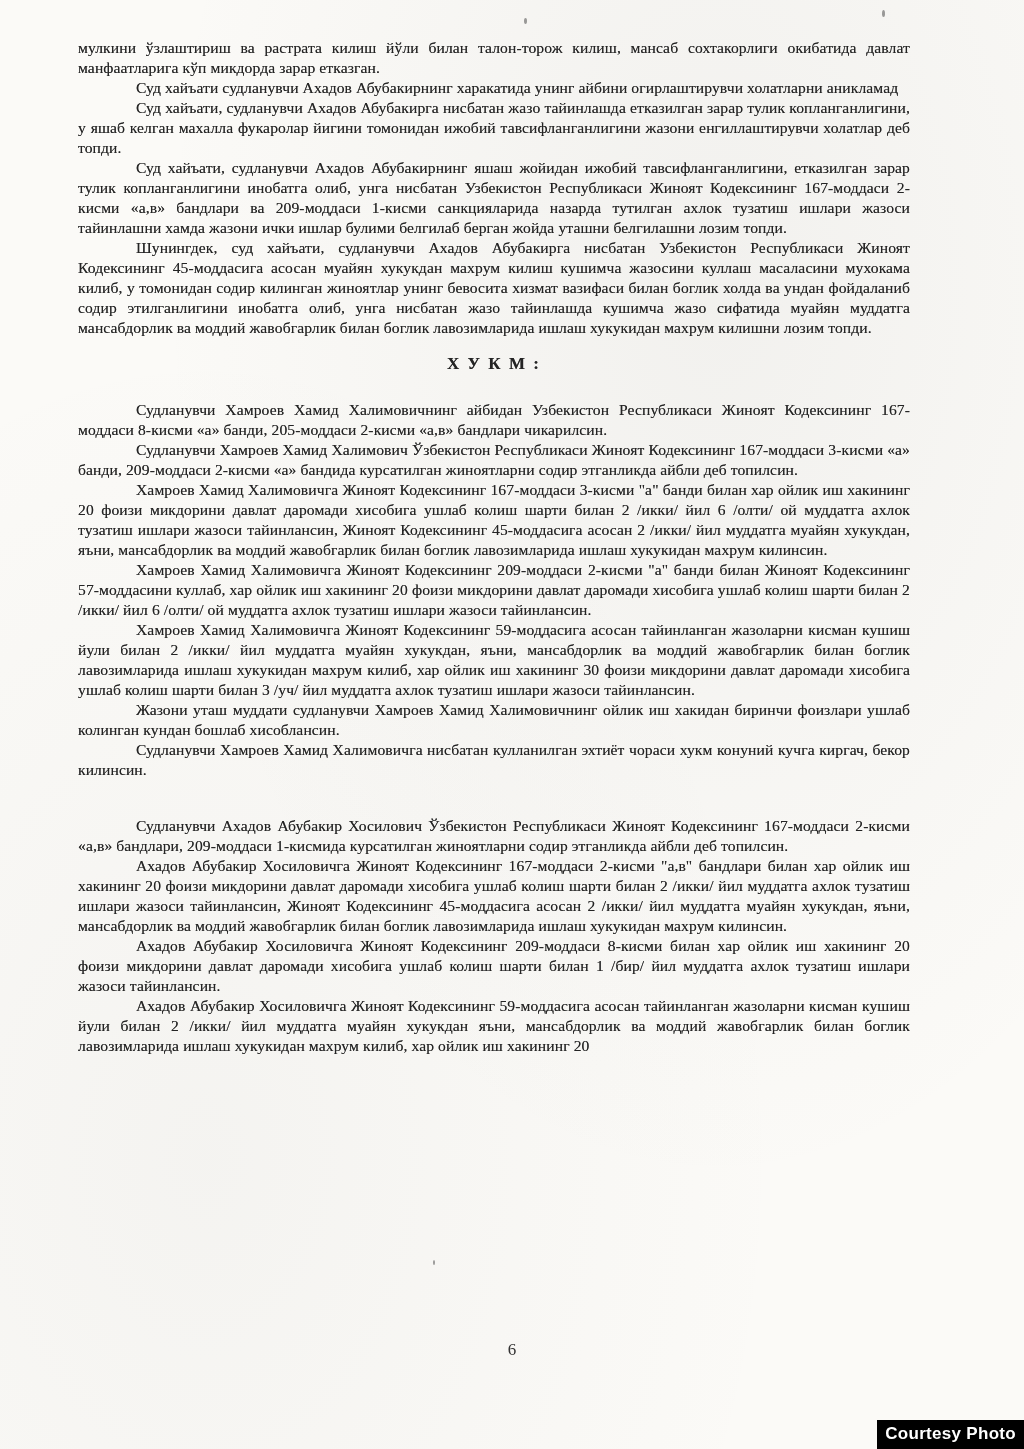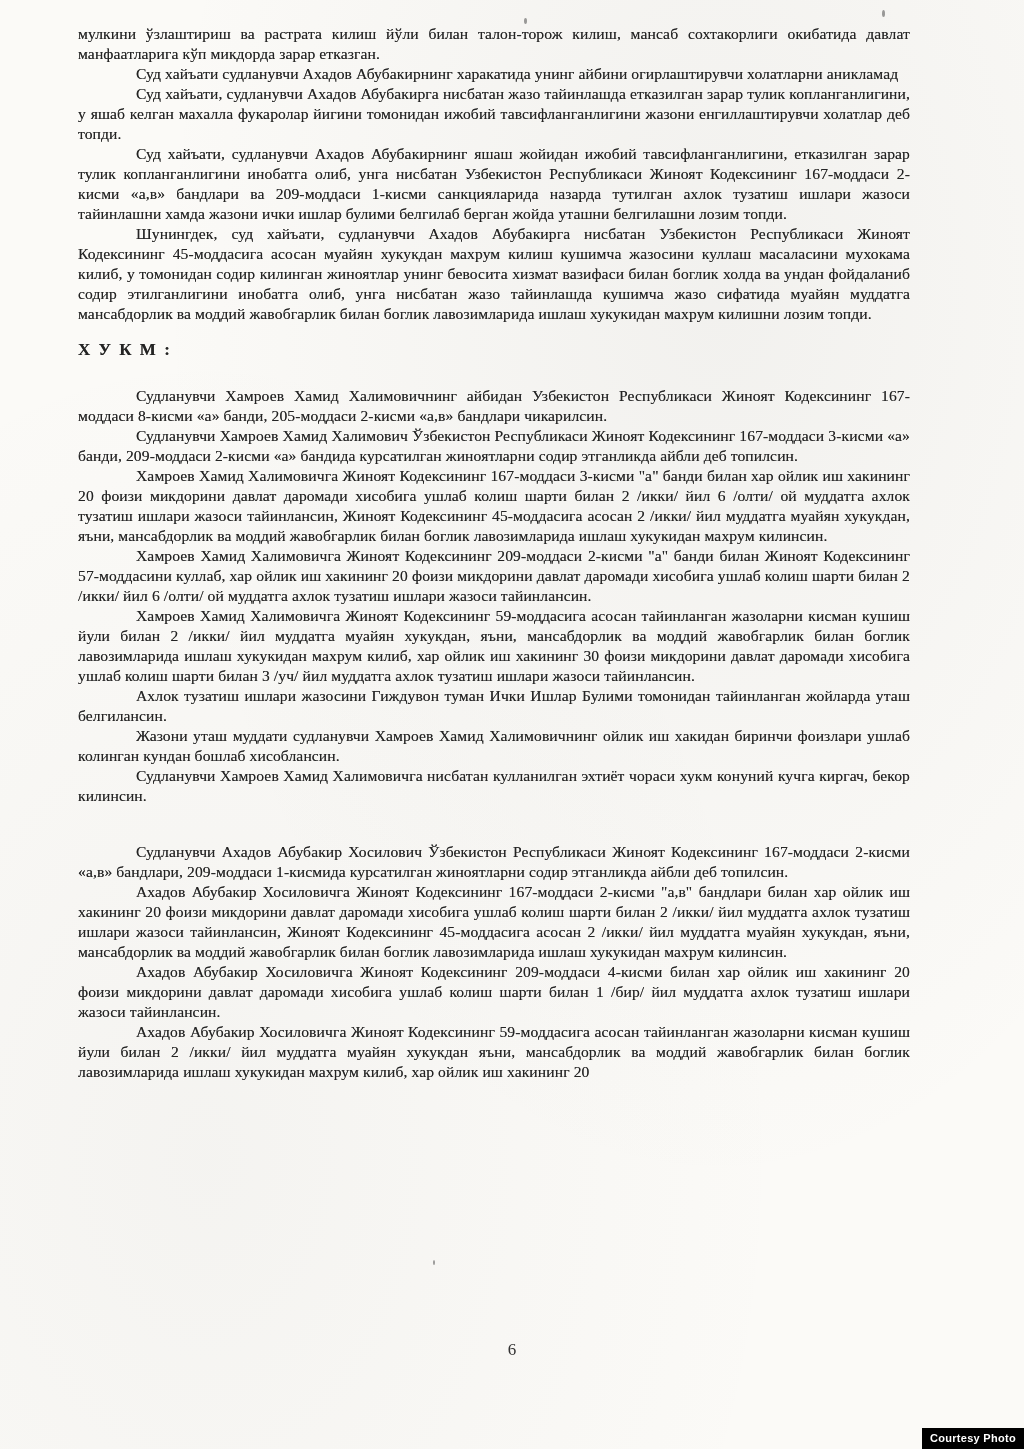--- a/index.html
+++ b/index.html
@@ -12,58 +12,59 @@
       radial-gradient(ellipse at 70% 20%, rgba(120,120,120,0.07), rgba(0,0,0,0) 55%),
       radial-gradient(ellipse at 20% 80%, rgba(120,120,120,0.05), rgba(0,0,0,0) 50%),
       #fbfaf7;
     overflow: hidden;
     font-family: "Liberation Serif", "DejaVu Serif", serif;
     color: #242424;
   }
   .content {
     position: absolute;
     left: 78px;
-    top: 24px;
+    top: 38px;
     width: 832px;
   }
   .para {
     margin: 0;
     font-size: 15.6px;
     line-height: 20px;
     text-align: justify;
     text-indent: 58px;
     letter-spacing: 0.1px;
     text-shadow: 0 0 0.5px rgba(20,20,20,0.55);
   }
   .para.no-indent { text-indent: 0; }
   .para.gap-before { margin-top: 36px; }
   .verdict-heading {
     margin: 16px 0 26px 0;
     font-size: 17px;
     font-weight: bold;
+    text-align: center;
     letter-spacing: 2px;
     text-shadow: 0 0 0.5px rgba(20,20,20,0.6);
   }
   .page-number {
     position: absolute;
     top: 1340px;
     left: 0;
     width: 100%;
     text-align: center;
     font-size: 17px;
     color: #333;
   }
   .watermark {
     position: absolute;
     right: 0;
     bottom: 0;
     background: #000000;
     color: #ffffff;
     font-family: "Liberation Sans", sans-serif;
-    font-size: 11px;
+    font-size: 17px;
     font-weight: bold;
     padding: 4px 8px 5px 8px;
     letter-spacing: 0.3px;
   }
   
   .speck { position: absolute; background: rgba(60,60,60,0.5); border-radius: 50%; }
 </style>
 </head>
 <body>
 
@@ -91,32 +92,31 @@
         <p class="para">Судланувчи Хамроев Хамид Халимовичнинг айбидан Узбекистон Республикаси Жиноят Кодексининг 167-моддаси 8-кисми «а» банди, 205-моддаси 2-кисми «а,в» бандлари чикарилсин.</p>
 
         <p class="para">Судланувчи Хамроев Хамид Халимович Ўзбекистон Республикаси Жиноят Кодексининг 167-моддаси 3-кисми «а» банди, 209-моддаси 2-кисми «а» бандида курсатилган жиноятларни содир этганликда айбли деб топилсин.</p>
 
         <p class="para">Хамроев Хамид Халимовичга Жиноят Кодексининг 167-моддаси 3-кисми "а" банди билан хар ойлик иш хакининг 20 фоизи микдорини давлат даромади хисобига ушлаб колиш шарти билан 2 /икки/ йил 6 /олти/ ой муддатга ахлок тузатиш ишлари жазоси тайинлансин, Жиноят Кодексининг 45-моддасига асосан 2 /икки/ йил муддатга муайян хукукдан, яъни, мансабдорлик ва моддий жавобгарлик билан боглик лавозимларида ишлаш хукукидан махрум килинсин.</p>
 
         <p class="para">Хамроев Хамид Халимовичга Жиноят Кодексининг 209-моддаси 2-кисми "а" банди билан Жиноят Кодексининг 57-моддасини куллаб, хар ойлик иш хакининг 20 фоизи микдорини давлат даромади хисобига ушлаб колиш шарти билан 2 /икки/ йил 6 /олти/ ой муддатга ахлок тузатиш ишлари жазоси тайинлансин.</p>
 
         <p class="para">Хамроев Хамид Халимовичга Жиноят Кодексининг 59-моддасига асосан тайинланган жазоларни кисман кушиш йули билан 2 /икки/ йил муддатга муайян хукукдан, яъни, мансабдорлик ва моддий жавобгарлик билан боглик лавозимларида ишлаш хукукидан махрум килиб, хар ойлик иш хакининг 30 фоизи микдорини давлат даромади хисобига ушлаб колиш шарти билан 3 /уч/ йил муддатга ахлок тузатиш ишлари жазоси тайинлансин.</p>
 
-        <p class="para">Ахлок тузатиш ишлари жазосини Гиждувон туман Ички Ишлар Булими томонидан тайинланган жойларда уташ белгилансин.</p>
 
         <p class="para">Жазони уташ муддати судланувчи Хамроев Хамид Халимовичнинг ойлик иш хакидан биринчи фоизлари ушлаб колинган кундан бошлаб хисоблансин.</p>
 
 
         <p class="para">Судланувчи Хамроев Хамид Халимовичга нисбатан кулланилган эхтиёт чораси хукм конуний кучга киргач, бекор килинсин.</p>
 
         <p class="para gap-before">Судланувчи Ахадов Абубакир Хосилович Ўзбекистон Республикаси Жиноят Кодексининг 167-моддаси 2-кисми «а,в» бандлари, 209-моддаси 1-кисмида курсатилган жиноятларни содир этганликда айбли деб топилсин.</p>
 
         <p class="para">Ахадов Абубакир Хосиловичга Жиноят Кодексининг 167-моддаси 2-кисми "а,в" бандлари билан хар ойлик иш хакининг 20 фоизи микдорини давлат даромади хисобига ушлаб колиш шарти билан 2 /икки/ йил муддатга ахлок тузатиш ишлари жазоси тайинлансин, Жиноят Кодексининг 45-моддасига асосан 2 /икки/ йил муддатга муайян хукукдан, яъни, мансабдорлик ва моддий жавобгарлик билан боглик лавозимларида ишлаш хукукидан махрум килинсин.</p>
 
-        <p class="para">Ахадов Абубакир Хосиловичга Жиноят Кодексининг 209-моддаси 4-кисми билан хар ойлик иш хакининг 20 фоизи микдорини давлат даромади хисобига ушлаб колиш шарти билан 1 /бир/ йил муддатга ахлок тузатиш ишлари жазоси тайинлансин.</p>
+        <p class="para">Ахадов Абубакир Хосиловичга Жиноят Кодексининг 209-моддаси 8-кисми билан хар ойлик иш хакининг 20 фоизи микдорини давлат даромади хисобига ушлаб колиш шарти билан 1 /бир/ йил муддатга ахлок тузатиш ишлари жазоси тайинлансин.</p>
 
         <p class="para">Ахадов Абубакир Хосиловичга Жиноят Кодексининг 59-моддасига асосан тайинланган жазоларни кисман кушиш йули билан 2 /икки/ йил   муддатга муайян хукукдан яъни, мансабдорлик ва моддий жавобгарлик билан боглик лавозимларида ишлаш хукукидан махрум килиб, хар ойлик иш хакининг 20</p>
       </div>
 
   </div>
 
   <div class="page-number">6</div>
 
   <div class="watermark">Courtesy Photo</div>
 

